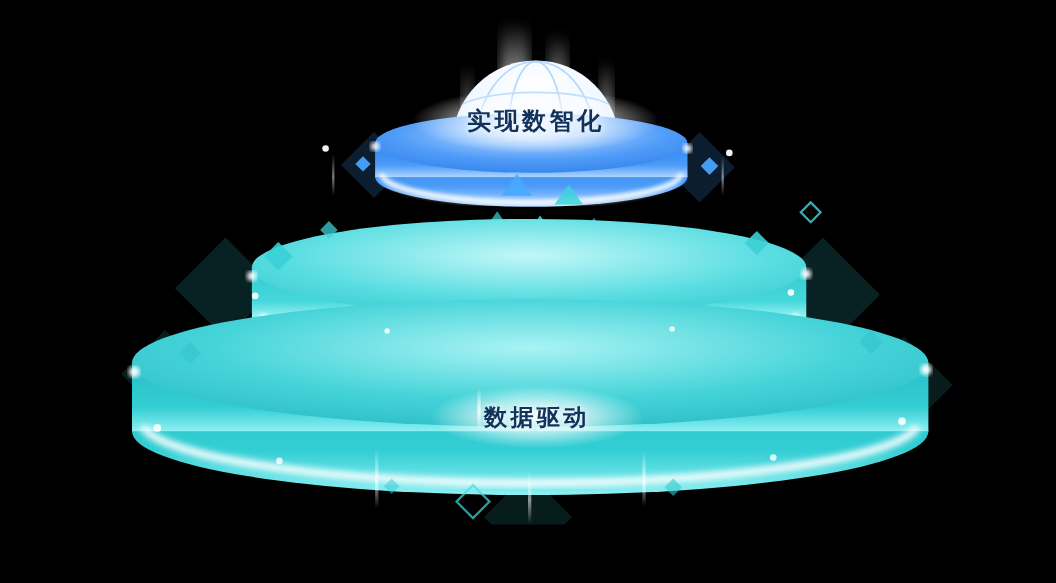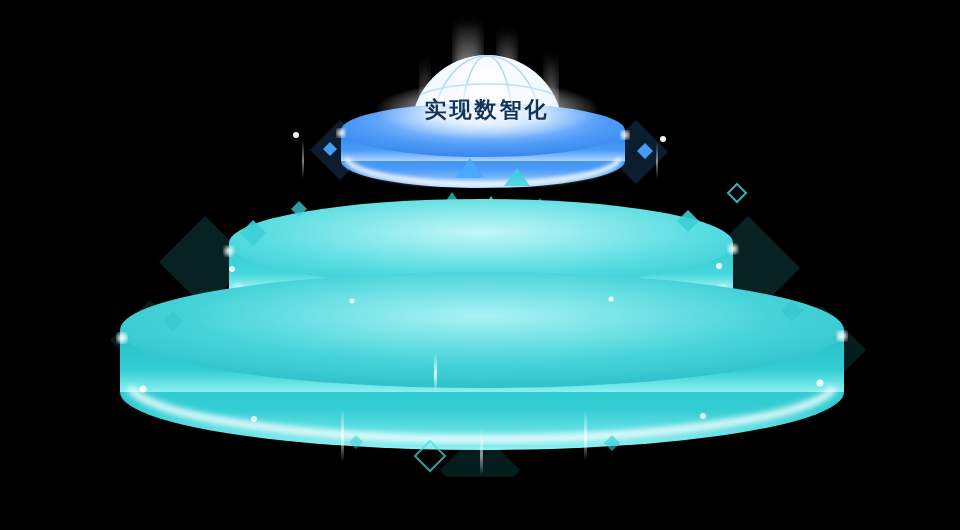--- a/index.html
+++ b/index.html
@@ -183,14 +183,15 @@
       <rect x="434" y="352" width="3" height="40" fill="url(#rayGrad)" opacity="0.95"></rect>
       <rect x="341" y="408" width="3" height="54" fill="url(#rayGrad)" opacity="0.75"></rect>
       <rect x="584" y="410" width="3" height="50" fill="url(#rayGrad)" opacity="0.75"></rect>
       <rect x="480" y="428" width="3" height="48" fill="url(#rayGrad)" opacity="0.65"></rect>
       <rect x="302" y="140" width="2" height="38" fill="url(#rayGrad)" opacity="0.6"></rect>
       <rect x="656" y="142" width="2" height="36" fill="url(#rayGrad)" opacity="0.6"></rect>
     </g>
   </svg>
 
   <div class="tier-label label-top">实现数智化</div>
+  <div class="tier-label label-bottom">数据驱动</div>
 
 </div>
 
 </body></html>

